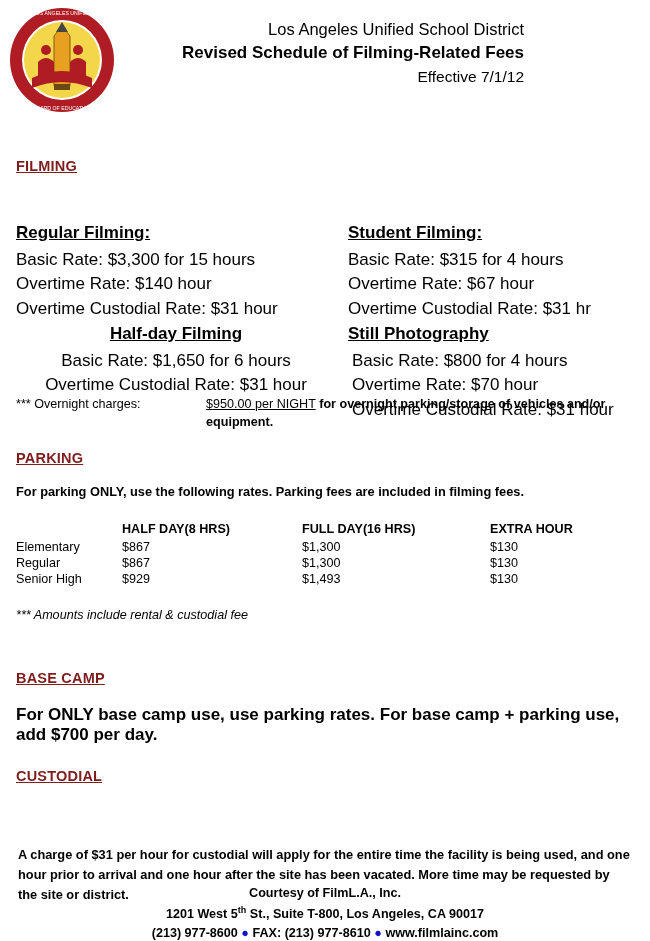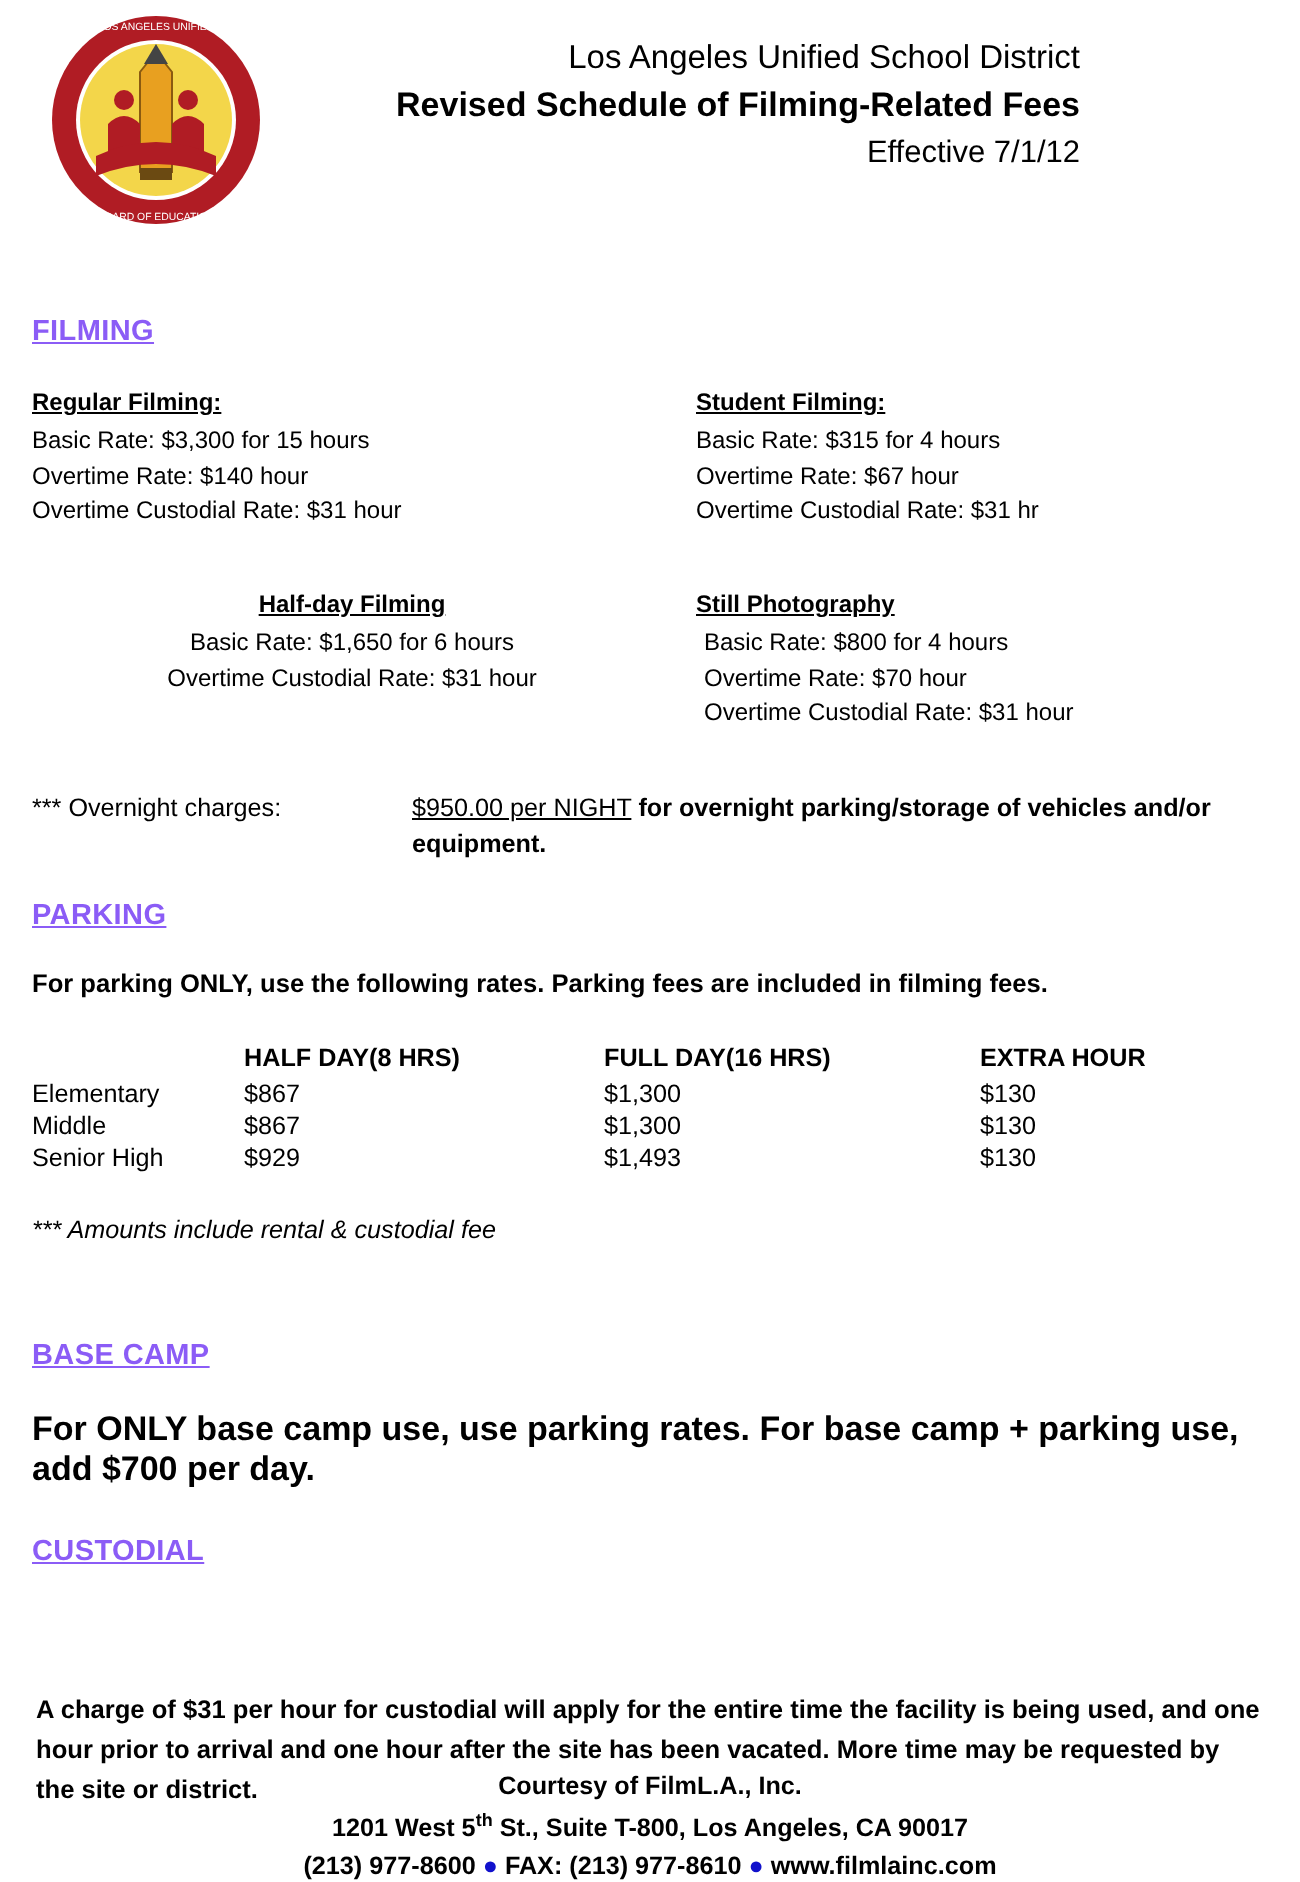--- a/index.html
+++ b/index.html
@@ -18,21 +18,21 @@
   .page {
     position: relative;
     width: 650px;
     height: 941px;
   }
 
   
   .header {
     position: absolute;
     top: 0;
-    left: 16px;
+    left: 0;
     width: 538px;
     height: 120px;
   }
   .seal {
     position: absolute;
     left: 8px;
     top: 6px;
     width: 108px;
     height: 108px;
   }
@@ -52,32 +52,33 @@
     margin-top: 2px;
   }
   .header-line3 {
     font-size: 15.5px;
     margin-top: 2px;
   }
 
   
   .section-head {
     position: absolute;
-    color: #8b5cf6;
+    color: #7f1d1d;
     font-weight: bold;
     font-size: 14.5px;
     text-decoration: underline;
     letter-spacing: 0.2px;
   }
 
   
   .blk {
     position: absolute;
-    font-size: 12px;
+    font-size: 17px;
     line-height: 1.45;
+    margin-top: 28px;
   }
   .blk .ttl {
     font-weight: bold;
     text-decoration: underline;
     display: block;
     margin-bottom: 2px;
   }
   .blk .row {
     display: block;
     white-space: nowrap;
@@ -257,21 +258,21 @@
       </tr>
     </thead>
     <tbody>
       <tr>
         <td class="c0">Elementary</td>
         <td class="c1">$867</td>
         <td class="c2">$1,300</td>
         <td class="c3">$130</td>
       </tr>
       <tr>
-        <td class="c0">Middle</td>
+        <td class="c0">Regular</td>
         <td class="c1">$867</td>
         <td class="c2">$1,300</td>
         <td class="c3">$130</td>
       </tr>
       <tr>
         <td class="c0">Senior High</td>
         <td class="c1">$929</td>
         <td class="c2">$1,493</td>
         <td class="c3">$130</td>
       </tr>

